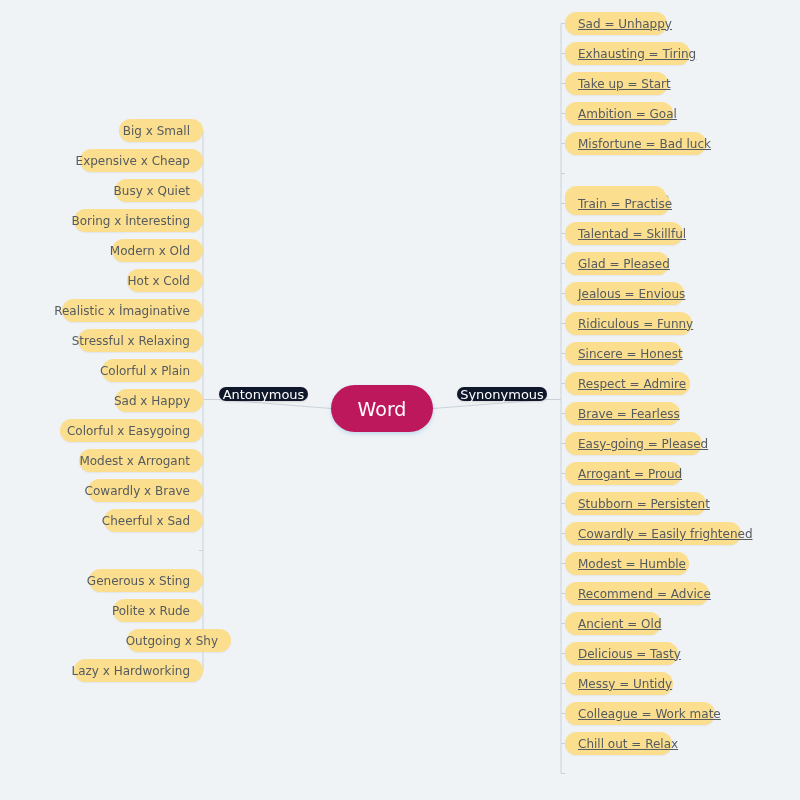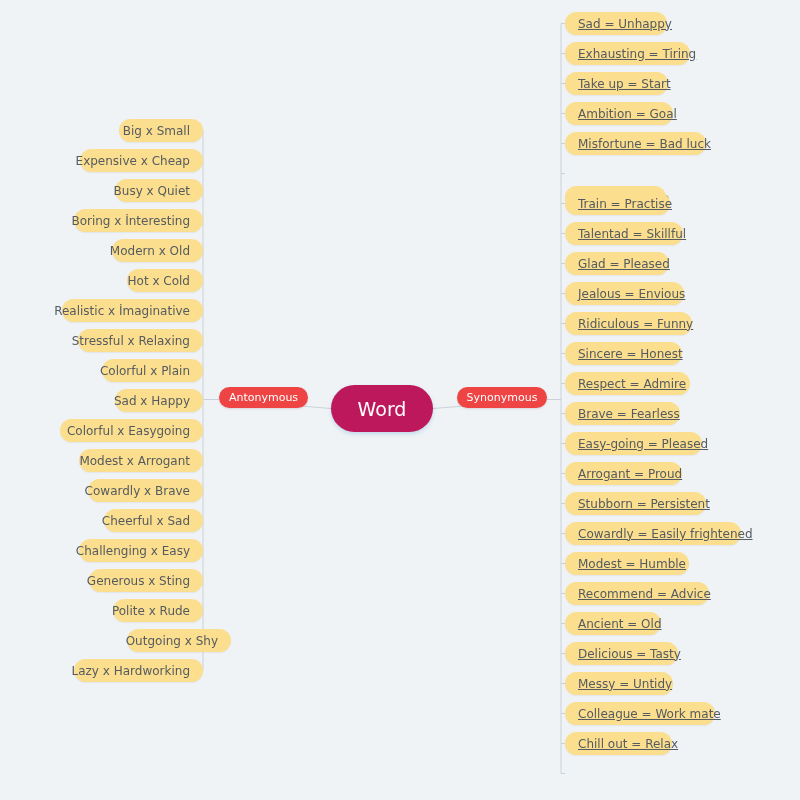--- a/index.html
+++ b/index.html
@@ -49,24 +49,24 @@
   }
   .leaf-left {
     justify-content: flex-end;
   }
   .leaf-right {
     justify-content: flex-start;
     text-decoration: underline;
   }
   
   .branch {
-    background: #ef4444;
+    background: #0f172a;
     color: #ffffff;
-    font-size: 11px;
-    height: 21px;
+    font-size: 13px;
+    height: 14px;
     padding: 0 14px;
     justify-content: center;
     box-shadow: 0 1px 2px rgba(120,70,65,0.18);
   }
   
   .root {
     background: #be185d;
     color: #ffffff;
     font-size: 19px;
     height: 47px;
@@ -140,21 +140,20 @@
     <div class="node leaf leaf-left" style="top: 239px; width: 91px; left: 112px;">Modern x Old</div>
     <div class="node leaf leaf-left" style="top: 269px; width: 76px; left: 127px;">Hot x Cold</div>
     <div class="node leaf leaf-left" style="top: 299px; width: 141px; left: 62px;">Realistic x İmaginative</div>
     <div class="node leaf leaf-left" style="top: 329px; width: 125px; left: 78px;">Stressful x Relaxing</div>
     <div class="node leaf leaf-left" style="top: 359px; width: 101px; left: 102px;">Colorful x Plain</div>
     <div class="node leaf leaf-left" style="top: 389px; width: 88px; left: 115px;">Sad x Happy</div>
     <div class="node leaf leaf-left" style="top: 419px; width: 143px; left: 60px;">Colorful x Easygoing</div>
     <div class="node leaf leaf-left" style="top: 449px; width: 124px; left: 79px;">Modest x Arrogant</div>
     <div class="node leaf leaf-left" style="top: 479px; width: 115px; left: 88px;">Cowardly x Brave</div>
     <div class="node leaf leaf-left" style="top: 509px; width: 99px; left: 104px;">Cheerful x Sad</div>
-    <div class="node leaf leaf-left" style="top: 539px; width: 124px; left: 79px;">Challenging x Easy</div>
     <div class="node leaf leaf-left" style="top: 569px; width: 114px; left: 89px;">Generous x Sting</div>
     <div class="node leaf leaf-left" style="top: 599px; width: 90px; left: 113px;">Polite x Rude</div>
     <div class="node leaf leaf-left" style="top: 629px; width: 104px; left: 99px; margin-left: 28px;">Outgoing x Shy</div>
     <div class="node leaf leaf-left" style="top: 659px; width: 129px; left: 74px;">Lazy x Hardworking</div>
     <div class="node branch" style="left: 219px; top: 387px; width: 89px;">Antonymous</div>
     <div class="node leaf leaf-right" style="top: 12px; width: 102px; left: 565px;">Sad = Unhappy</div>
     <div class="node leaf leaf-right" style="top: 42px; width: 125px; left: 565px;">Exhausting = Tiring</div>
     <div class="node leaf leaf-right" style="top: 72px; width: 103px; left: 565px;">Take up = Start</div>
     <div class="node leaf leaf-right" style="top: 102px; width: 108px; left: 565px;">Ambition = Goal</div>
     <div class="node leaf leaf-right" style="top: 132px; width: 141px; left: 565px;">Misfortune = Bad luck</div>

